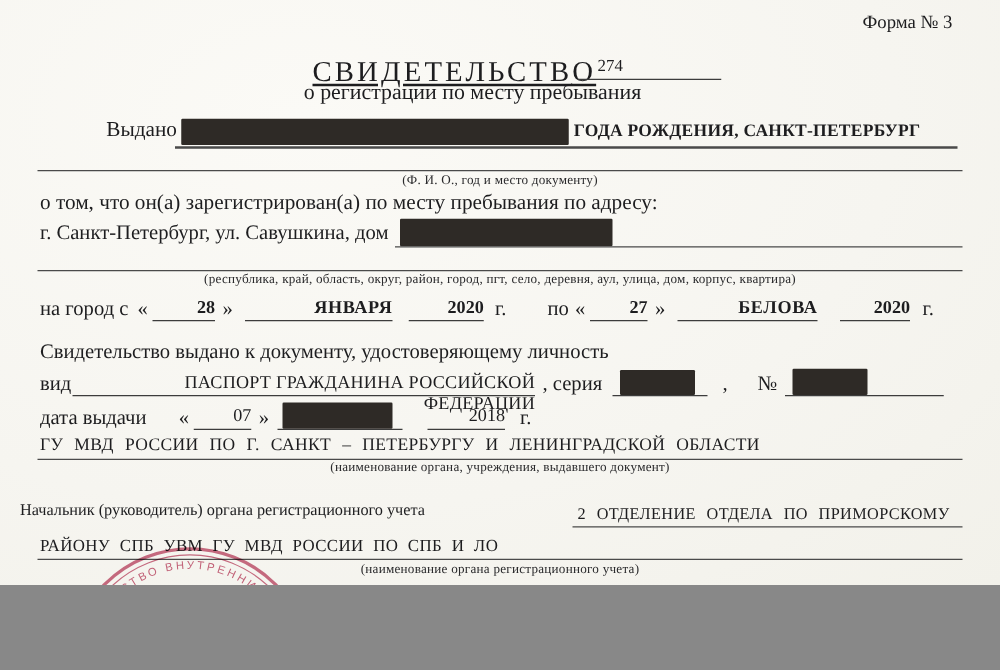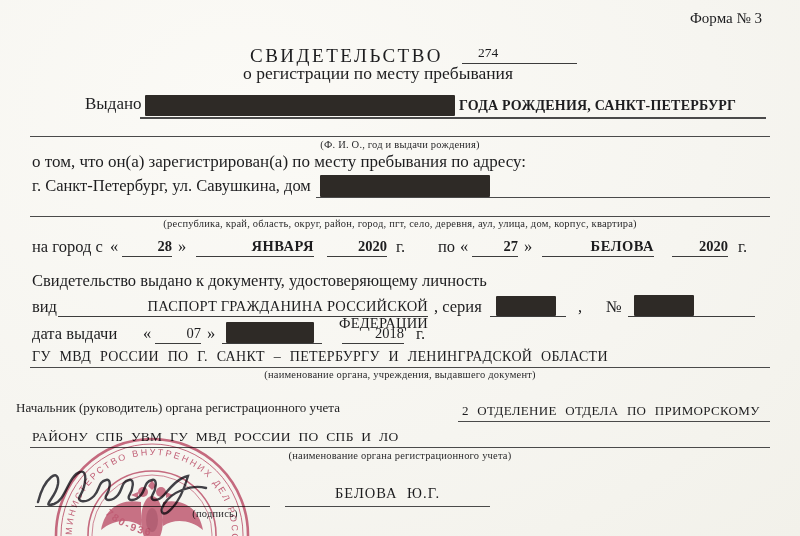--- a/index.html
+++ b/index.html
@@ -1,17 +1,17 @@
 <!DOCTYPE html>
 <html><head>
 <meta charset="utf-8">
 <style>
   html,body{margin:0;padding:0;background:#888;}
   .paper{
-    position:relative;width:800px;height:536px;overflow:hidden;
+    position:relative;width:800px;height:468px;overflow:hidden;
     background:#f7f6f1;
     background-image:radial-gradient(ellipse at 30% 20%, #fbfaf6 0%, #f6f5f0 60%, #f2f1ea 100%);
     font-family:"Liberation Serif", serif;color:#1d1d1f;
   }
   .abs{position:absolute;}
   .rule{position:absolute;border-top:1px solid #4a4a4a;height:0;}
   .caption{position:absolute;font-size:10.5px;color:#2a2a2c;text-align:center;letter-spacing:0.2px;}
   .redact{position:absolute;background:#2e2a26;border-radius:1px;}
   .field{position:absolute;border-bottom:1px solid #3c3c3c;height:20px;text-align:right;}
   .field .val{font-size:14.5px;display:inline-block;padding-top:2px;}
@@ -21,33 +21,33 @@
   .stamp-wrap{position:absolute;left:45px;top:428px;width:215px;height:160px;mix-blend-mode:multiply;opacity:0.92;}
   .sig-wrap{position:absolute;left:30px;top:458px;width:235px;height:58px;mix-blend-mode:multiply;}
 </style>
 </head>
 <body>
 
 <div class="paper">
 
   <div class="abs" style="right:38px;top:10px;font-size:15px;">Форма № 3</div>
 
-  <div class="abs" style="left:250px;top:45px;font-size:19px;letter-spacing:2.5px;">СВИДЕТЕЛЬСТВО</div>
+  <div class="abs" style="left:250px;top:45px;font-size:23px;letter-spacing:2.5px;text-decoration:underline;">СВИДЕТЕЛЬСТВО</div>
   <div class="field" style="left:462px;top:43px;width:115px;text-align:left;">
     <span class="val" style="padding-left:16px;font-size:13.5px;">274</span>
   </div>
   <div class="abs" style="left:243px;top:63px;font-size:17.5px;">о регистрации по месту пребывания</div>
 
   <div class="abs body-text" style="left:85px;top:94px;font-size:17px;">Выдано</div>
   <div class="redact" style="left:145px;top:95px;width:310px;height:21px;"></div>
   <div class="abs bold" style="left:459px;top:98px;font-size:14px;letter-spacing:0.2px;">ГОДА РОЖДЕНИЯ, САНКТ-ПЕТЕРБУРГ</div>
   <div class="rule" style="left:140px;top:117px;width:626px;border-top-width:2px;"></div>
 
   <div class="rule" style="left:30px;top:136px;width:740px;"></div>
-  <div class="caption" style="left:0;top:139px;width:800px;">(Ф. И. О., год и выдачи рождения)</div>
+  <div class="caption" style="left:0;top:139px;width:800px;">(Ф. И. О., год и место документу)</div>
 
   <div class="abs body-text" style="left:32px;top:176px;">г. Санкт-Петербург, ул. Савушкина, дом</div>
 
   <div class="abs body-text" style="left:32px;top:152px;font-size:17px;">о том, что он(а) зарегистрирован(а) по месту пребывания по адресу:</div>
   <div class="redact" style="left:320px;top:175px;width:170px;height:22px;"></div>
   <div class="rule" style="left:316px;top:197px;width:454px;"></div>
 
   <div class="rule" style="left:30px;top:216px;width:740px;"></div>
   <div class="caption" style="left:0;top:218px;width:800px;text-align:center;">(республика, край, область, округ, район, город, пгт, село, деревня, аул, улица, дом, корпус, квартира)</div>
 

